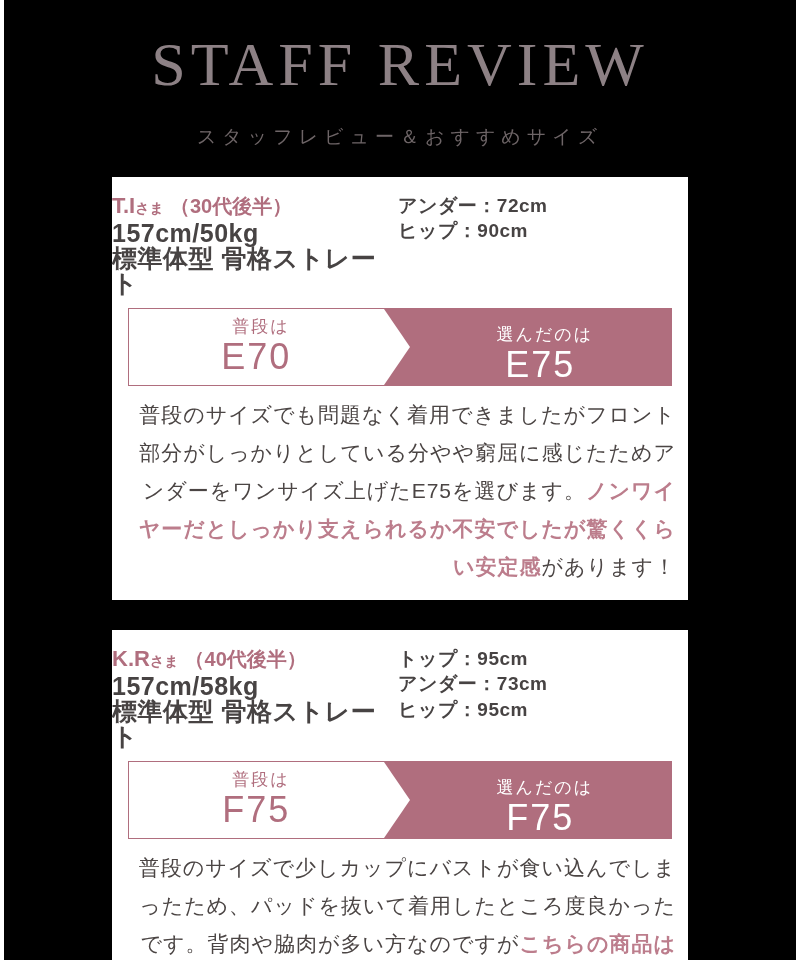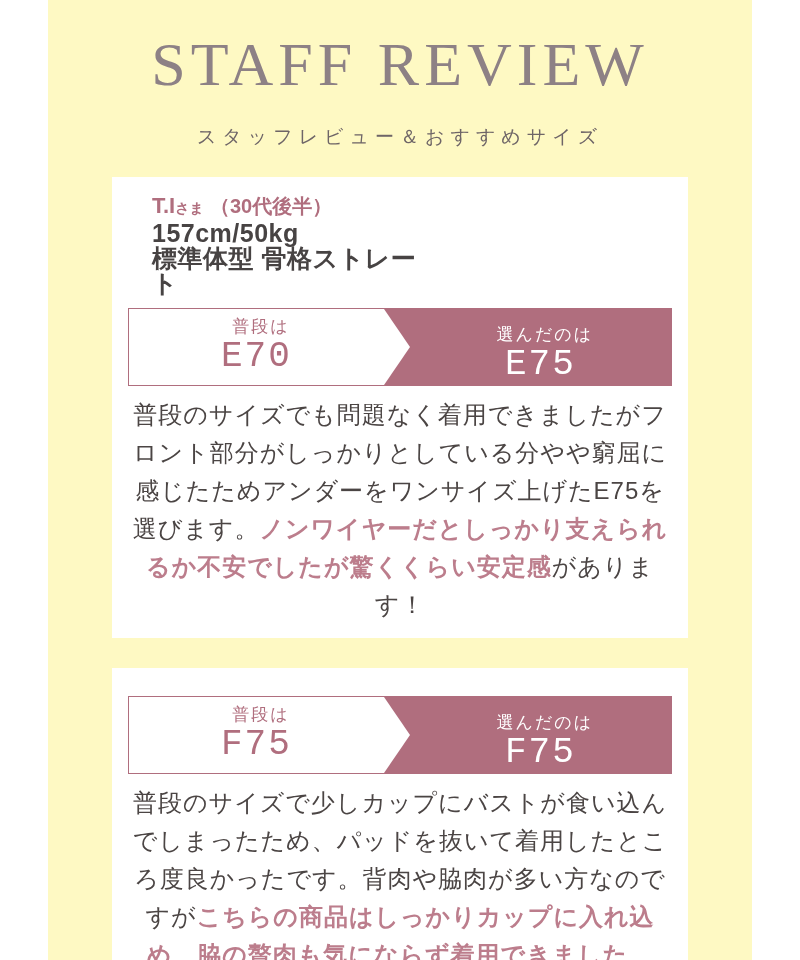--- a/index.html
+++ b/index.html
@@ -1,19 +1,19 @@
 <!DOCTYPE html>
 <html><head>
 <meta charset="utf-8">
 <style>
   html, body { margin: 0; padding: 0; }
   .page {
-    width: 704px;
+    width: 792px;
     height: 960px;
-    background: #fef9c3;
+    background: #000000;
     overflow: hidden;
     font-family: "Liberation Sans", sans-serif;
     margin: 0 auto;
   }
   
   .header { text-align: center; padding-top: 26px; }
   .title {
     font-family: "Liberation Serif", "DejaVu Serif", serif;
     font-size: 62px;
     font-weight: 400;
@@ -33,21 +33,20 @@
     margin: 0 auto;
     background: #ffffff;
     padding: 16px 0 14px 0;
     box-sizing: border-box;
   }
   .card-first { margin-top: 27px; }
   .card + .card { margin-top: 30px; }
   
   .info-row {
     display: flex;
-    padding-left: 40px;
     padding-right: 10px;
     min-height: 76px;
     align-items: flex-start;
     justify-content: center;
   }
   .info-left { width: 286px; flex: none; }
   .info-right { flex: 1; }
   .name-line { color: #b06e7e; line-height: 26px; white-space: nowrap; }
   .name { font-size: 22px; font-weight: 700; }
   .honorific { font-size: 14px; font-weight: 700; }
@@ -108,31 +107,31 @@
     padding-left: 26px;
   }
   .banner-label {
     font-family: Liberation Serif, serif;
     font-size: 17px;
     letter-spacing: 2px;
     line-height: 1.2;
     margin-left: 9px;
   }
   .banner-size {
-    font-family: Liberation Mono, monospace;
+    font-family: Liberation Sans, sans-serif;
     font-size: 36px;
     letter-spacing: 2px;
     line-height: 1.1;
   }
   
   .comment {
     width: 552px;
     margin: 10px auto 0 auto;
-    text-align: center;
-    font-size: 24px;
+    text-align: right;
+    font-size: 21px;
     line-height: 38px;
     color: #4b4544;
     letter-spacing: 1px;
   }
   .comment .hl { color: #bc7d8c; font-weight: 700; }
 </style>
 </head>
 <body>
 
 <div class="page">
@@ -143,36 +142,50 @@
   </div>
 
   <div class="card card-first">
     <div class="info-row">
       <div class="info-left">
         <div class="name-line"><span class="name">T.I</span><span class="honorific">さま</span><span class="age">（30代後半）</span></div>
         <div class="body-line">157cm/50kg</div>
         <div class="type-line">標準体型 骨格ストレート</div>
       </div>
       <div class="info-right">
+        <div class="meas-line">アンダー：72cm</div>
+        <div class="meas-line">ヒップ：90cm</div>
       </div>
     </div>
     <div class="size-banner">
       <div class="banner-left">
         <div class="banner-label">普段は</div>
         <div class="banner-size">E70</div>
       </div>
       <div class="banner-right">
         <div class="banner-label">選んだのは</div>
         <div class="banner-size">E75</div>
       </div>
     </div>
     <div class="comment"><span>普段のサイズでも問題なく着用できましたがフロント部分がしっかりとしている分やや窮屈に感じたためアンダーをワンサイズ上げたE75を選びます。</span><span class="hl">ノンワイヤーだとしっかり支えられるか不安でしたが驚くくらい安定感</span><span>があります！</span></div>
   </div>
 
   <div class="card">
+    <div class="info-row">
+      <div class="info-left">
+        <div class="name-line"><span class="name">K.R</span><span class="honorific">さま</span><span class="age">（40代後半）</span></div>
+        <div class="body-line">157cm/58kg</div>
+        <div class="type-line">標準体型 骨格ストレート</div>
+      </div>
+      <div class="info-right">
+        <div class="meas-line">トップ：95cm</div>
+        <div class="meas-line">アンダー：73cm</div>
+        <div class="meas-line">ヒップ：95cm</div>
+      </div>
+    </div>
     <div class="size-banner">
       <div class="banner-left">
         <div class="banner-label">普段は</div>
         <div class="banner-size">F75</div>
       </div>
       <div class="banner-right">
         <div class="banner-label">選んだのは</div>
         <div class="banner-size">F75</div>
       </div>
     </div>

